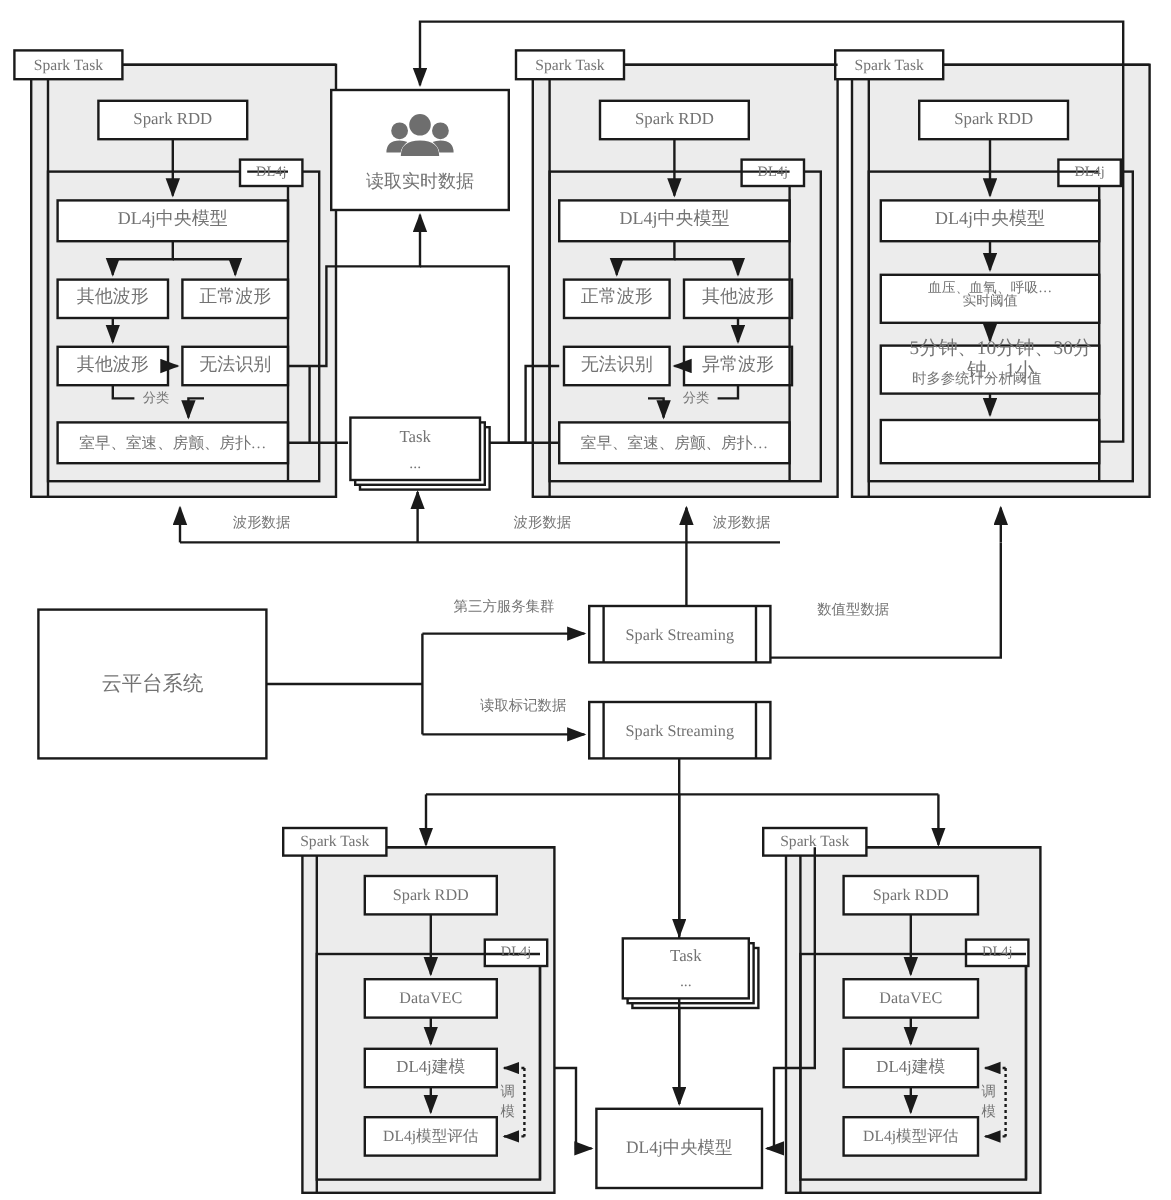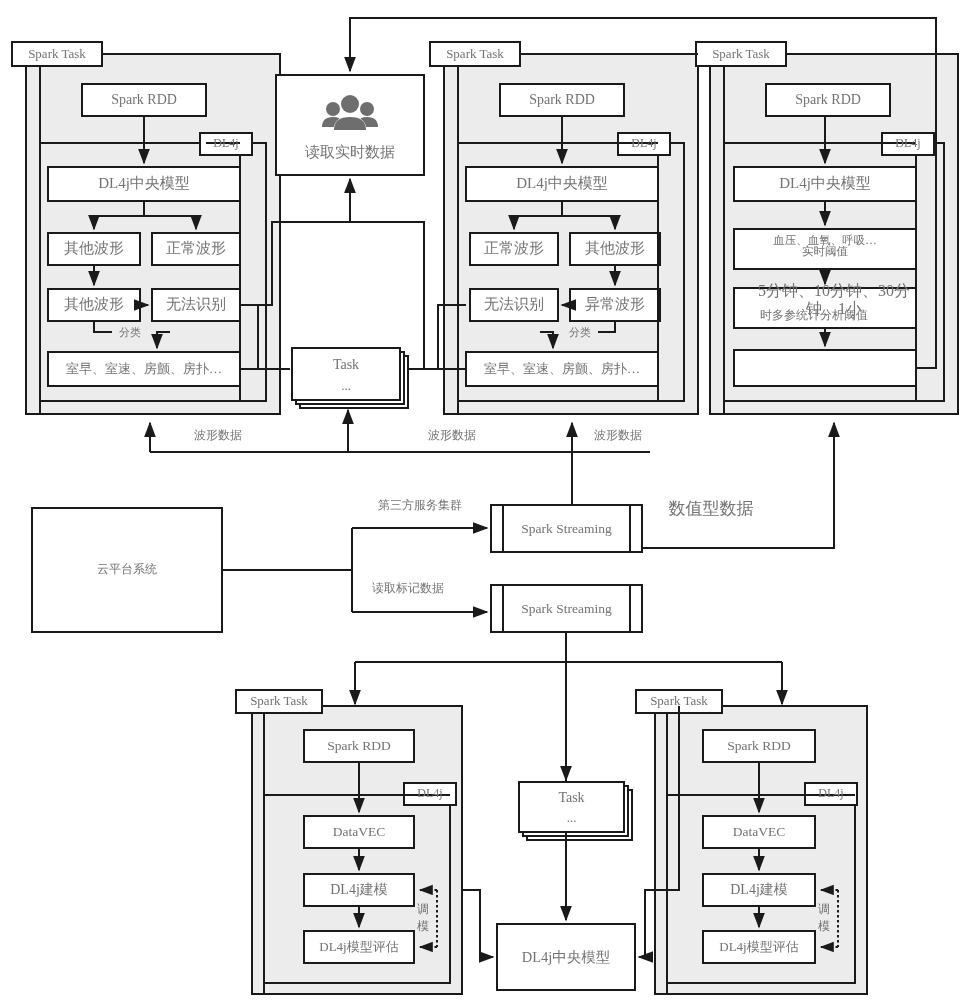--- a/index.html
+++ b/index.html
@@ -264,27 +264,27 @@
 
 <div class="lbl" style="left:276px;top:140px;width:148px;height:26px;font-size:15px">读取实时数据</div>
 
 <div class="lbl" style="left:292px;top:355px;width:108px;height:20px;font-size:14px">Task</div>
 <div class="lbl" style="left:292px;top:378px;width:108px;height:16px;font-size:13px">...</div>
 
 <div class="lbl" style="left:178px;top:427px;width:80px;height:18px;font-size:12px">波形数据</div>
 <div class="lbl" style="left:412px;top:427px;width:80px;height:18px;font-size:12px">波形数据</div>
 <div class="lbl" style="left:578px;top:427px;width:80px;height:18px;font-size:12px">波形数据</div>
 
-<div class="lbl" style="left:32px;top:508px;width:190px;height:124px;font-size:12px">云平台系统</div>
+<div class="lbl" style="left:32px;top:508px;width:190px;height:124px;font-size:17px">云平台系统</div>
 
 <div class="lbl" style="left:503px;top:505px;width:127px;height:47px;font-size:13.5px">Spark Streaming</div>
 <div class="lbl" style="left:503px;top:585px;width:127px;height:47px;font-size:13.5px">Spark Streaming</div>
 <div class="lbl" style="left:360px;top:497px;width:120px;height:18px;font-size:12px">第三方服务集群</div>
-<div class="lbl" style="left:348px;top:580px;width:120px;height:18px;font-size:12px">读取标记数据</div>
-<div class="lbl" style="left:656px;top:500px;width:110px;height:18px;font-size:17px">数值型数据</div>
+<div class="lbl" style="left:376px;top:580px;width:120px;height:18px;font-size:12px">读取标记数据</div>
+<div class="lbl" style="left:656px;top:500px;width:110px;height:18px;font-size:12px">数值型数据</div>
 
 <div class="lbl" style="left:519px;top:788px;width:105px;height:20px;font-size:14px">Task</div>
 <div class="lbl" style="left:519px;top:810px;width:105px;height:16px;font-size:13px">...</div>
 
 <div class="lbl" style="left:236px;top:690px;width:86px;height:23px;font-size:13px">Spark Task</div>
 <div class="lbl" style="left:304px;top:730px;width:110px;height:32px;font-size:13.5px">Spark RDD</div>
 <div class="lbl" style="left:404px;top:783px;width:52px;height:22px;font-size:12px">DL4j</div>
 <div class="lbl" style="left:304px;top:816px;width:110px;height:32px;font-size:13.5px">DataVEC</div>
 <div class="lbl" style="left:304px;top:874px;width:110px;height:32px;font-size:14px">DL4j建模</div>
 <div class="lbl" style="left:304px;top:931px;width:110px;height:32px;font-size:13px">DL4j模型评估</div>

